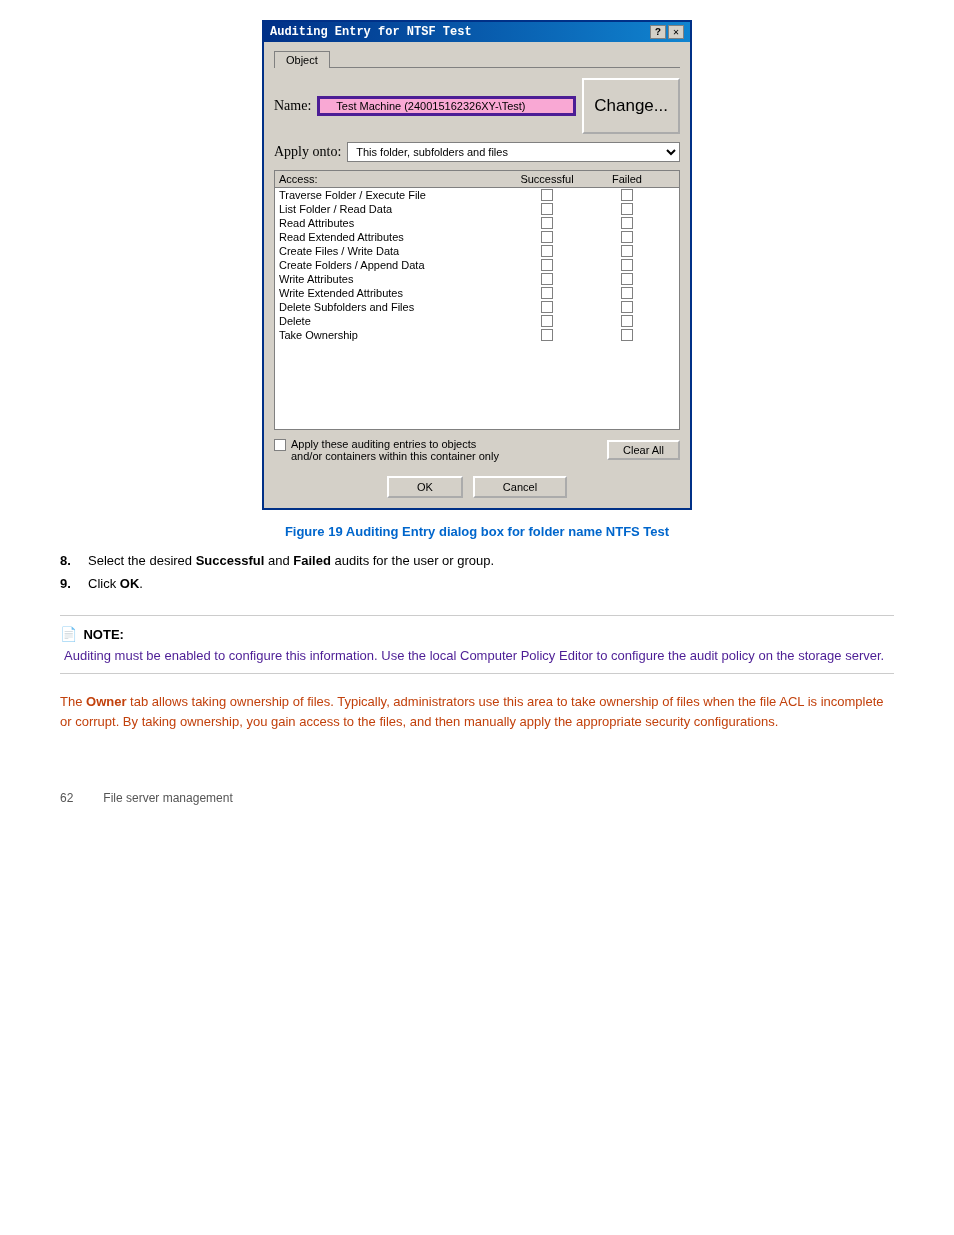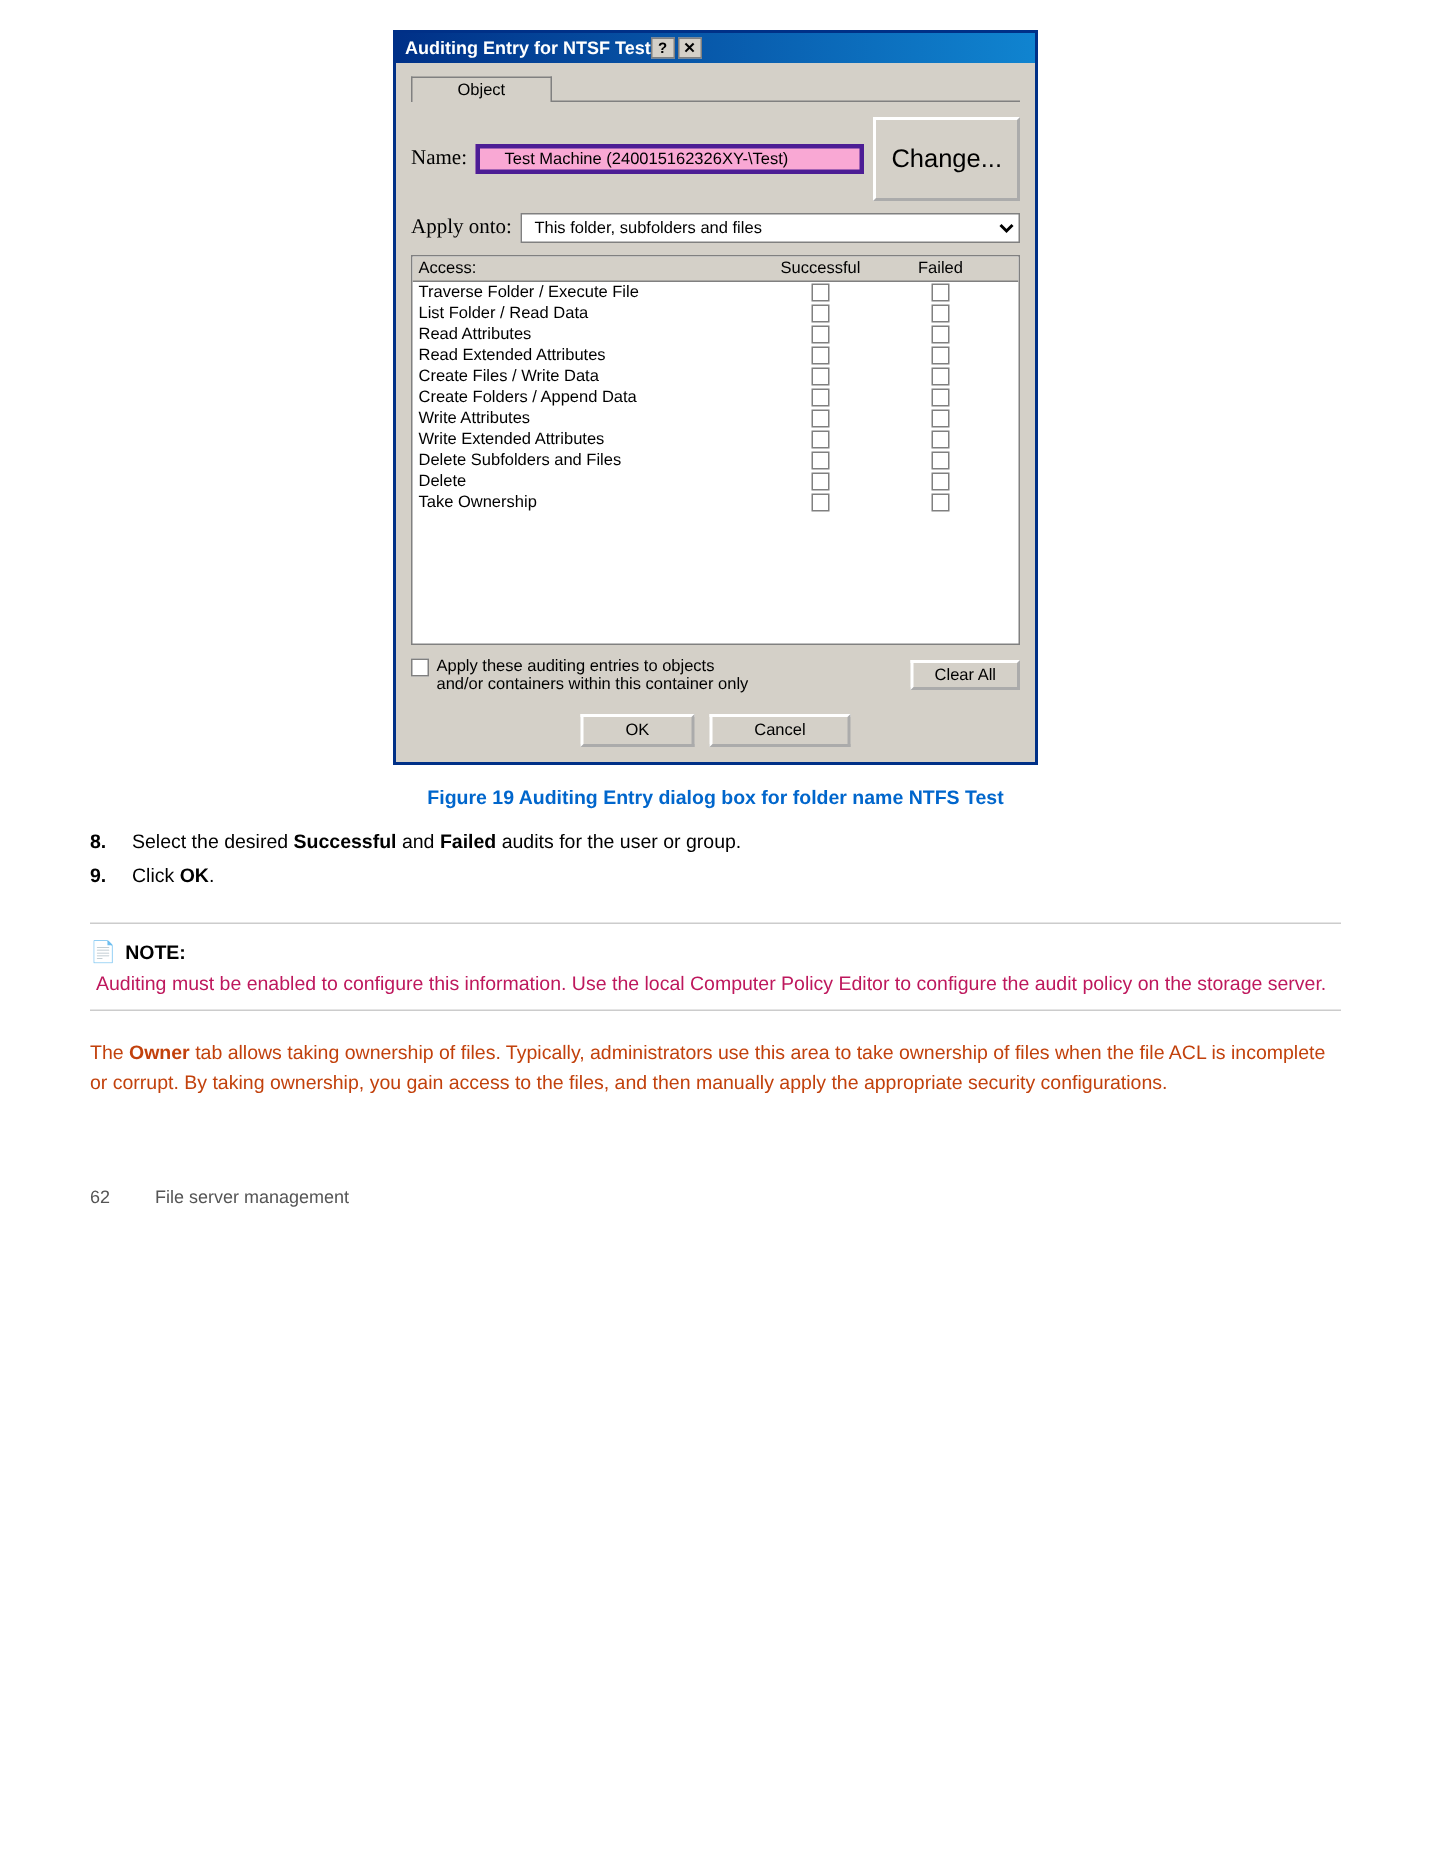--- a/index.html
+++ b/index.html
@@ -36,20 +36,22 @@
     }
 
     .dialog-titlebar {
       background: linear-gradient(to right, #003087, #1084d0);
       color: #fff;
       font-weight: bold;
       font-size: 12px;
       padding: 3px 6px;
       display: flex;
       align-items: center;
+      justify-content: space-between;
+      font-family: Liberation Mono, monospace;
     }
 
     .dialog-titlebar-title {
       font-size: 12px;
     }
 
     .dialog-titlebar-buttons {
       display: flex;
       gap: 2px;
     }
@@ -76,21 +78,21 @@
     .tab-strip {
       display: flex;
       border-bottom: 1px solid #808080;
       margin-bottom: 10px;
     }
 
     .tab {
       background: #d4d0c8;
       border: 1px solid #808080;
       border-bottom: none;
-      padding: 2px 30px;
+      padding: 2px 11px;
       font-size: 11px;
       cursor: pointer;
     }
 
     .tab.active {
       background: #d4d0c8;
       position: relative;
       top: 1px;
       z-index: 1;
     }
@@ -323,21 +325,21 @@
     }
 
     .note-label {
       font-weight: bold;
       font-size: 13px;
       color: #000;
     }
 
     .note-text {
       font-size: 13px;
-      color: #be185d;
+      color: #4c1d95;
       margin-left: 4px;
     }
 
     
     .owner-paragraph {
       font-size: 13px;
       color: #c2410c;
       line-height: 1.5;
       margin-bottom: 40px;
     }

